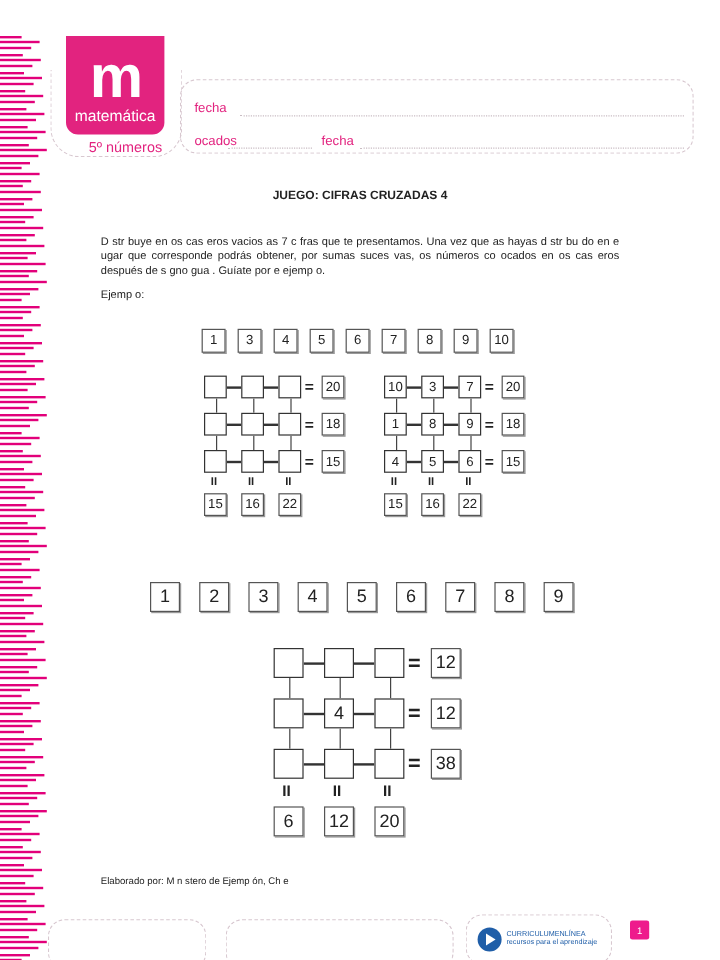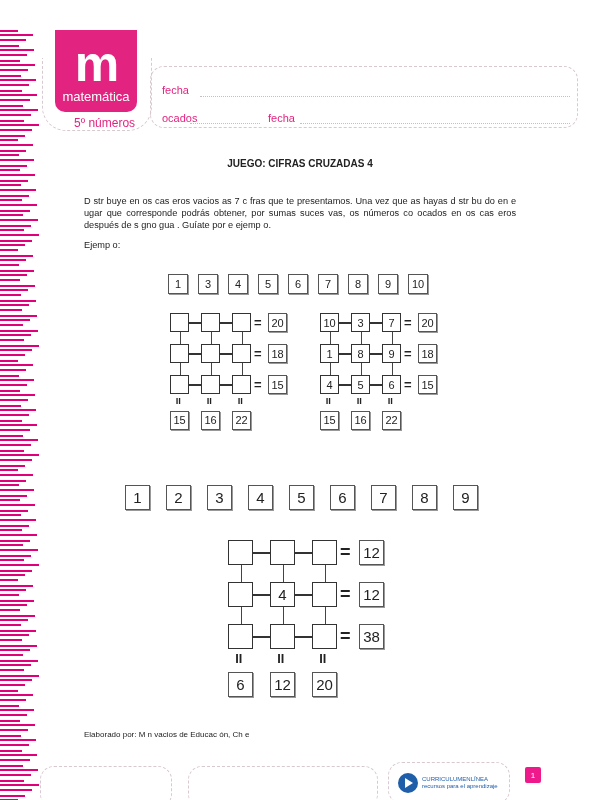--- a/index.html
+++ b/index.html
@@ -342,21 +342,21 @@
     <div class="eq" style="left: 340px; top: 625.7px; font-size: 18px;">=</div>
     <div class="nbox" style="left: 359px; top: 624px; width: 25px; height: 25px; font-size: 15px;">38</div>
     <div class="par" style="left: 235.25px; top: 651px; font-size: 12.75px;">II</div>
     <div class="nbox" style="left: 228px; top: 671.5px; width: 25px; height: 25px; font-size: 15px;">6</div>
     <div class="par" style="left: 277.25px; top: 651px; font-size: 12.75px;">II</div>
     <div class="nbox" style="left: 270px; top: 671.5px; width: 25px; height: 25px; font-size: 15px;">12</div>
     <div class="par" style="left: 319.25px; top: 651px; font-size: 12.75px;">II</div>
     <div class="nbox" style="left: 312px; top: 671.5px; width: 25px; height: 25px; font-size: 15px;">20</div>
   </div>
 
-<div class="credit">Elaborado por: M n vacios de Educac ón, Ch e</div>
+<div class="credit">Elaborado por: M n stero de Ejemp ón, Ch e</div>
 
 <div class="footer-box1"></div>
 <div class="footer-box2"></div>
 <div class="footer-box3"></div>
 <div class="cc-logo">
   <div class="cc-circle"></div>
   <div class="cc-text">
     <div>CURRICULUMENLÍNEA</div>
     <div>recursos para el aprendizaje</div>
   </div>

